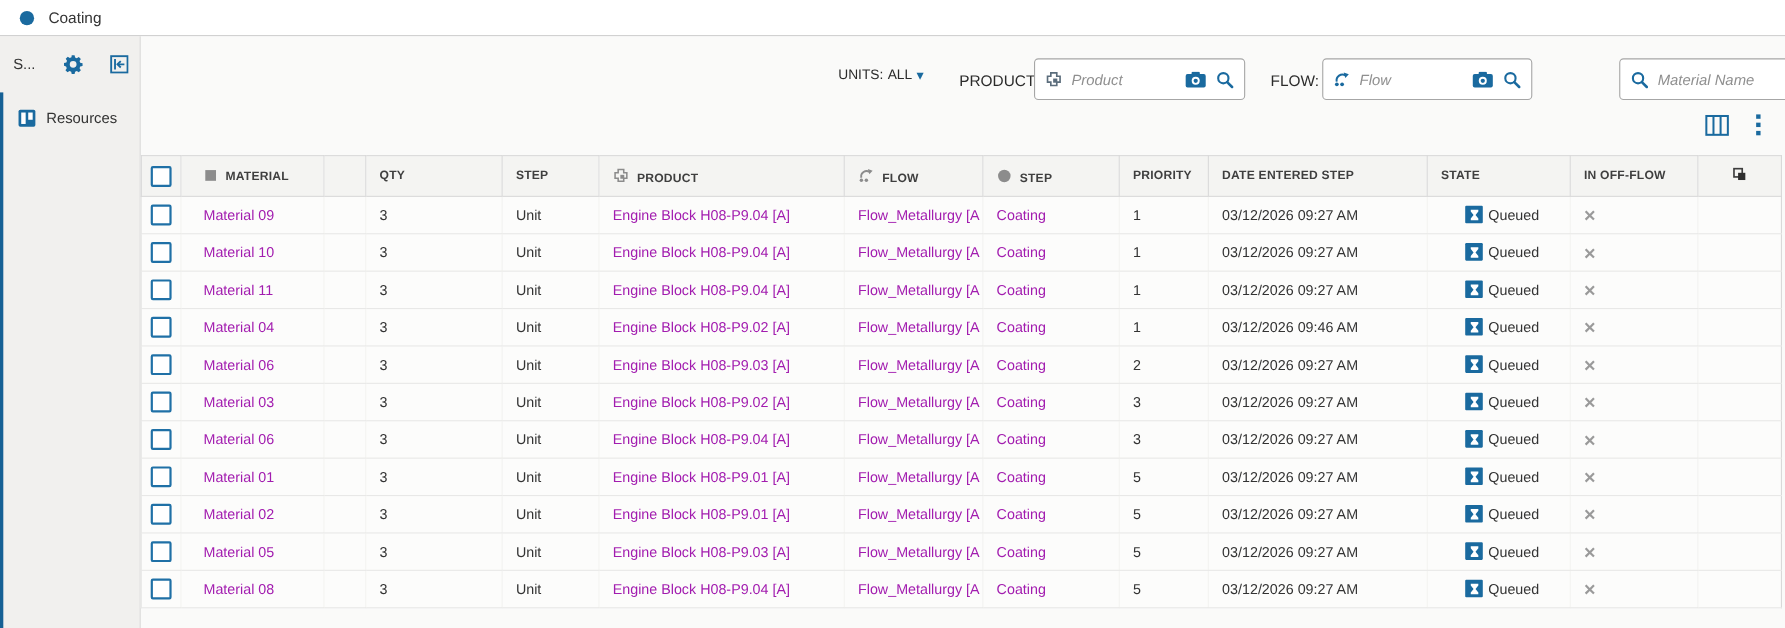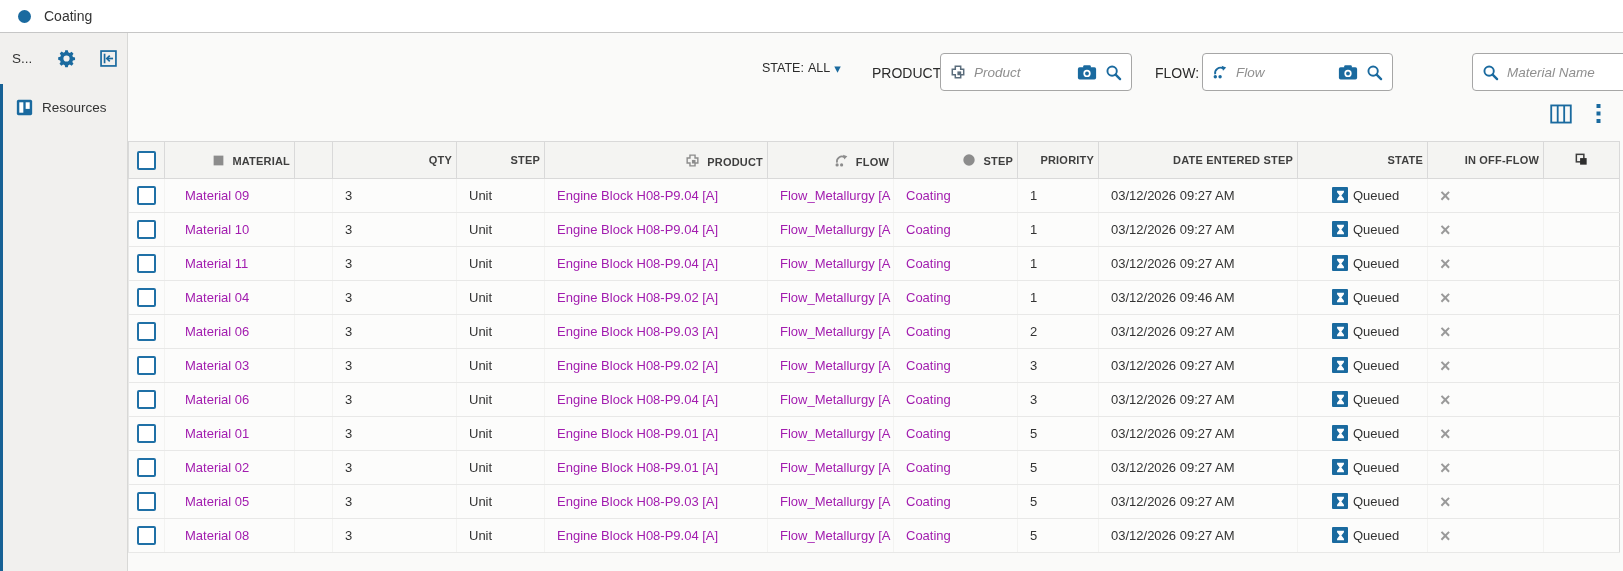--- a/index.html
+++ b/index.html
@@ -44,21 +44,21 @@
   .box-material { left:1344px; width:197px; }
   .search-box input { border:none; outline:none; flex:1; min-width:0; font-size:13.5px; font-family:inherit; color:#333; background:transparent; }
   .search-box input::placeholder { font-style:italic; color:#8f8f8f; }
   .tool-ic { position:absolute; cursor:pointer; }
   .ic-columns { left:1422px; top:71px; }
   .ic-dots { left:1468px; top:70px; }
 
   
   .grid-wrap { position:absolute; left:0; top:108px; width:1491px; }
   table { border-collapse:collapse; table-layout:fixed; width:1491px; background:#fcfcfb; }
-  th { height:37px; background:#f4f4f2; border:1px solid #d9d9d9; border-left:none; font-size:11px; font-weight:600; color:#3f3f3f; text-align:right; padding:0 4px 0 12px; letter-spacing:.2px; white-space:nowrap; overflow:hidden; cursor:pointer; }
+  th { height:37px; background:#f4f4f2; border:1px solid #d9d9d9; border-left:none; font-size:11px; font-weight:600; color:#3f3f3f; text-align:left; padding:0 4px 0 12px; letter-spacing:.2px; white-space:nowrap; overflow:hidden; cursor:pointer; }
   th:first-child { border-left:1px solid #d9d9d9; }
   th .hdr-ic { margin-right:7px; vertical-align:-2px; }
   td { height:34px; border-bottom:1px solid #e8e8e7; border-right:1px solid #f3f3f1; font-size:13px; color:#333; padding:0 4px 0 12px; white-space:nowrap; overflow:hidden; }
   td:first-child { border-left:1px solid #e8e8e7; }
   td:last-child, th:last-child { border-right:1px solid #d9d9d9; }
   .pad-lg { padding-left:20px; }
   .center { text-align:center; padding-left:4px; }
   .checkbox { width:19px; height:19px; border:2px solid #1f70a6; border-radius:2px; background:#fff; display:inline-block; vertical-align:middle; cursor:pointer; }
   a.link { color:#a21caf; text-decoration:none; cursor:pointer; }
   .state-badge { display:inline-flex; align-items:center; gap:5px;padding-left:22px; }
@@ -103,21 +103,21 @@
               <rect x="9.1" y="3.1" width="3.8" height="6.2" fill="#fff"></rect>
             </svg>
           </span>
         <span class="side-item-label">Resources</span>
       </div>
     </div>
 
     <div class="main">
 
       <div class="state-group">
-        <span>STATE:</span>
+        <span>UNITS:</span>
         <span>ALL</span>
         <span class="caret">▾</span>
       </div>
 
       <span class="filter-label lbl-product">PRODUCT:</span>
       <div class="search-box box-product">
         <span class="icon slate">
             <svg viewBox="0 0 16 16" width="16" height="16">
               <path d="M5.3 2.3h5.4v3h3v5.4h-3v3H5.3v-3h-3V5.3h3z" fill="none" stroke="currentColor" stroke-width="1.5"></path>
               <rect x="7.4" y="7.4" width="3.8" height="3.8" fill="currentColor"></rect>

